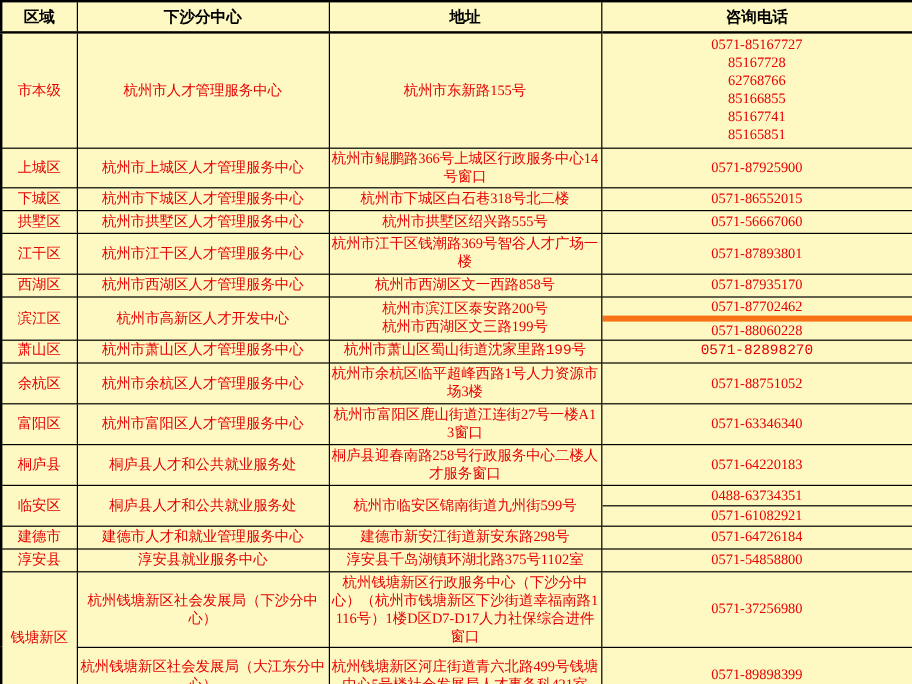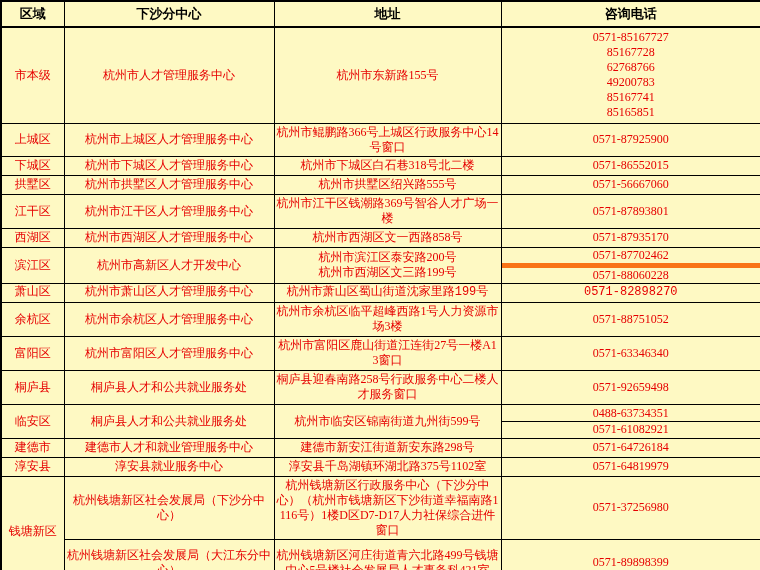--- a/index.html
+++ b/index.html
@@ -65,21 +65,21 @@
         <tr style="height: 96px;">
           <td>市本级</td>
           <td>杭州市人才管理服务中心</td>
           <td>
             <div>杭州市东新路155号</div>
           </td>
           <td>
             <div>0571-85167727</div>
             <div>85167728</div>
             <div>62768766</div>
-            <div>49200783</div>
+            <div>85166855</div>
             <div>85167741</div>
             <div>85165851</div>
           </td>
         </tr>
         <tr style="height: 32px;">
           <td>上城区</td>
           <td>杭州市上城区人才管理服务中心</td>
           <td>
             <div>杭州市鲲鹏路366号上城区行政服务中心14号窗口</div>
           </td>
@@ -169,21 +169,21 @@
             <div>0571-63346340</div>
           </td>
         </tr>
         <tr style="height: 34px;">
           <td>桐庐县</td>
           <td>桐庐县人才和公共就业服务处</td>
           <td>
             <div>桐庐县迎春南路258号行政服务中心二楼人才服务窗口</div>
           </td>
           <td>
-            <div>0571-92659498</div>
+            <div>0571-64220183</div>
           </td>
         </tr>
         <tr style="height: 34px;">
           <td>临安区</td>
           <td>桐庐县人才和公共就业服务处</td>
           <td>
             <div>杭州市临安区锦南街道九州街599号</div>
           </td>
           <td class="split dark">
             <div class="half">0488-63734351</div>
@@ -200,21 +200,21 @@
             <div>0571-64726184</div>
           </td>
         </tr>
         <tr style="height: 19px;">
           <td>淳安县</td>
           <td>淳安县就业服务中心</td>
           <td>
             <div>淳安县千岛湖镇环湖北路375号1102室</div>
           </td>
           <td>
-            <div>0571-64819979</div>
+            <div>0571-54858800</div>
           </td>
         </tr>
         <tr style="height: 60px;">
           <td rowspan="2">钱塘新区</td>
           <td>杭州钱塘新区社会发展局（下沙分中心）</td>
           <td>
             <div>杭州钱塘新区行政服务中心（下沙分中心）（杭州市钱塘新区下沙街道幸福南路1116号）1楼D区D7-D17人力社保综合进件窗口</div>
           </td>
           <td>
             <div>0571-37256980</div>

